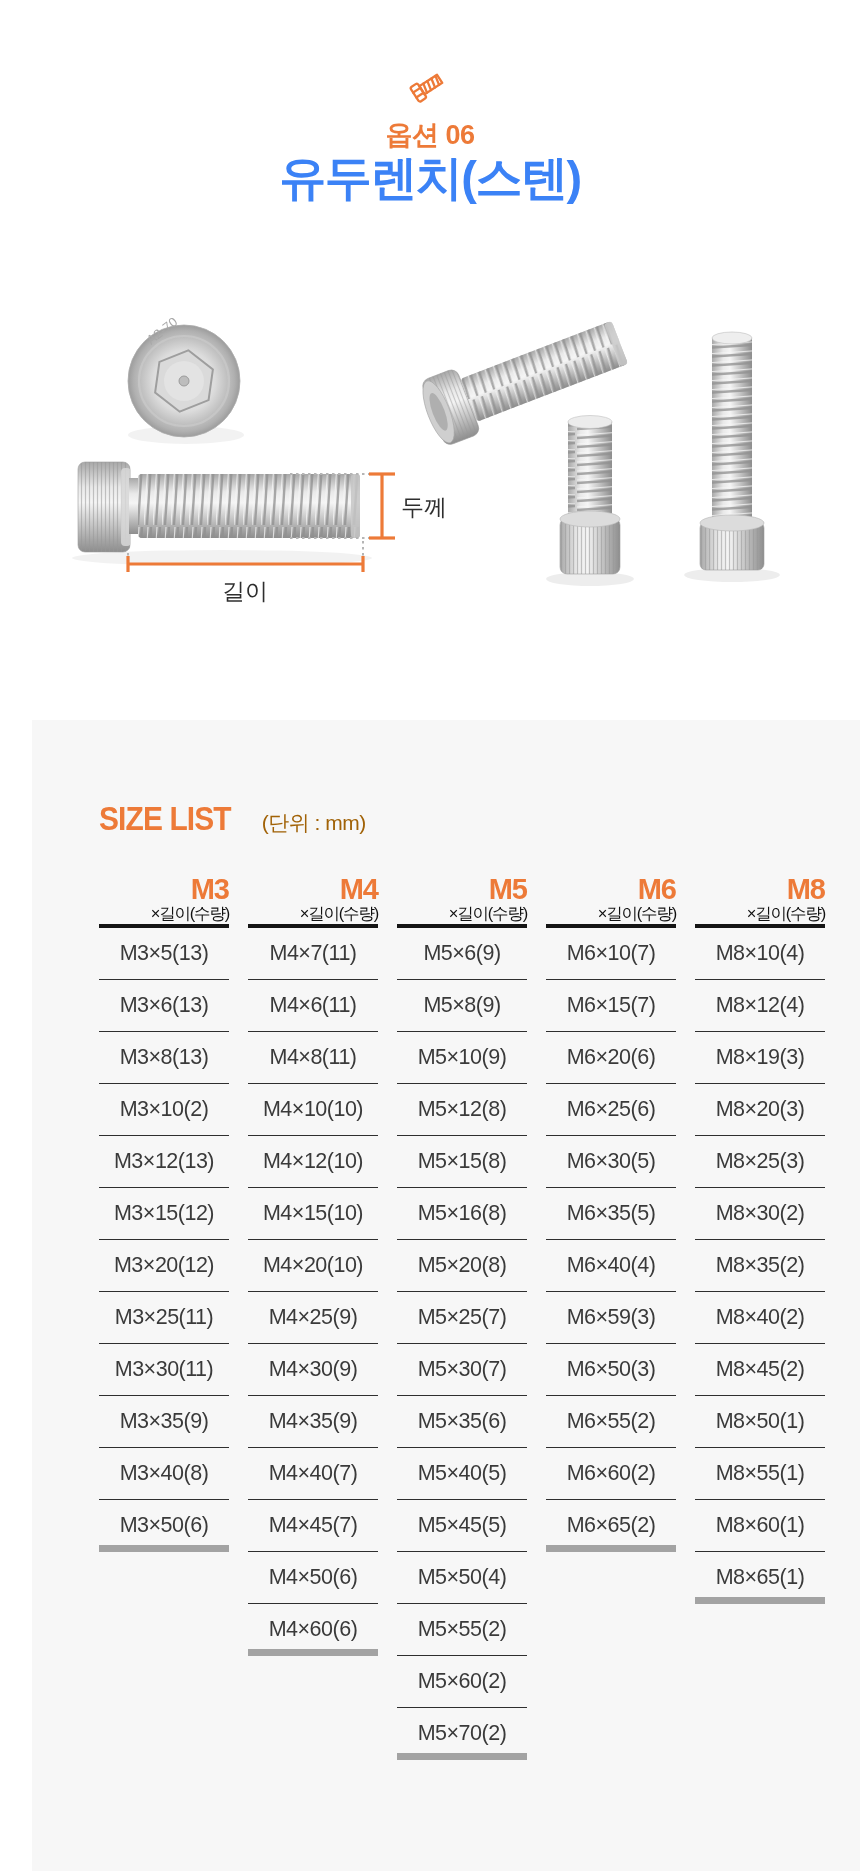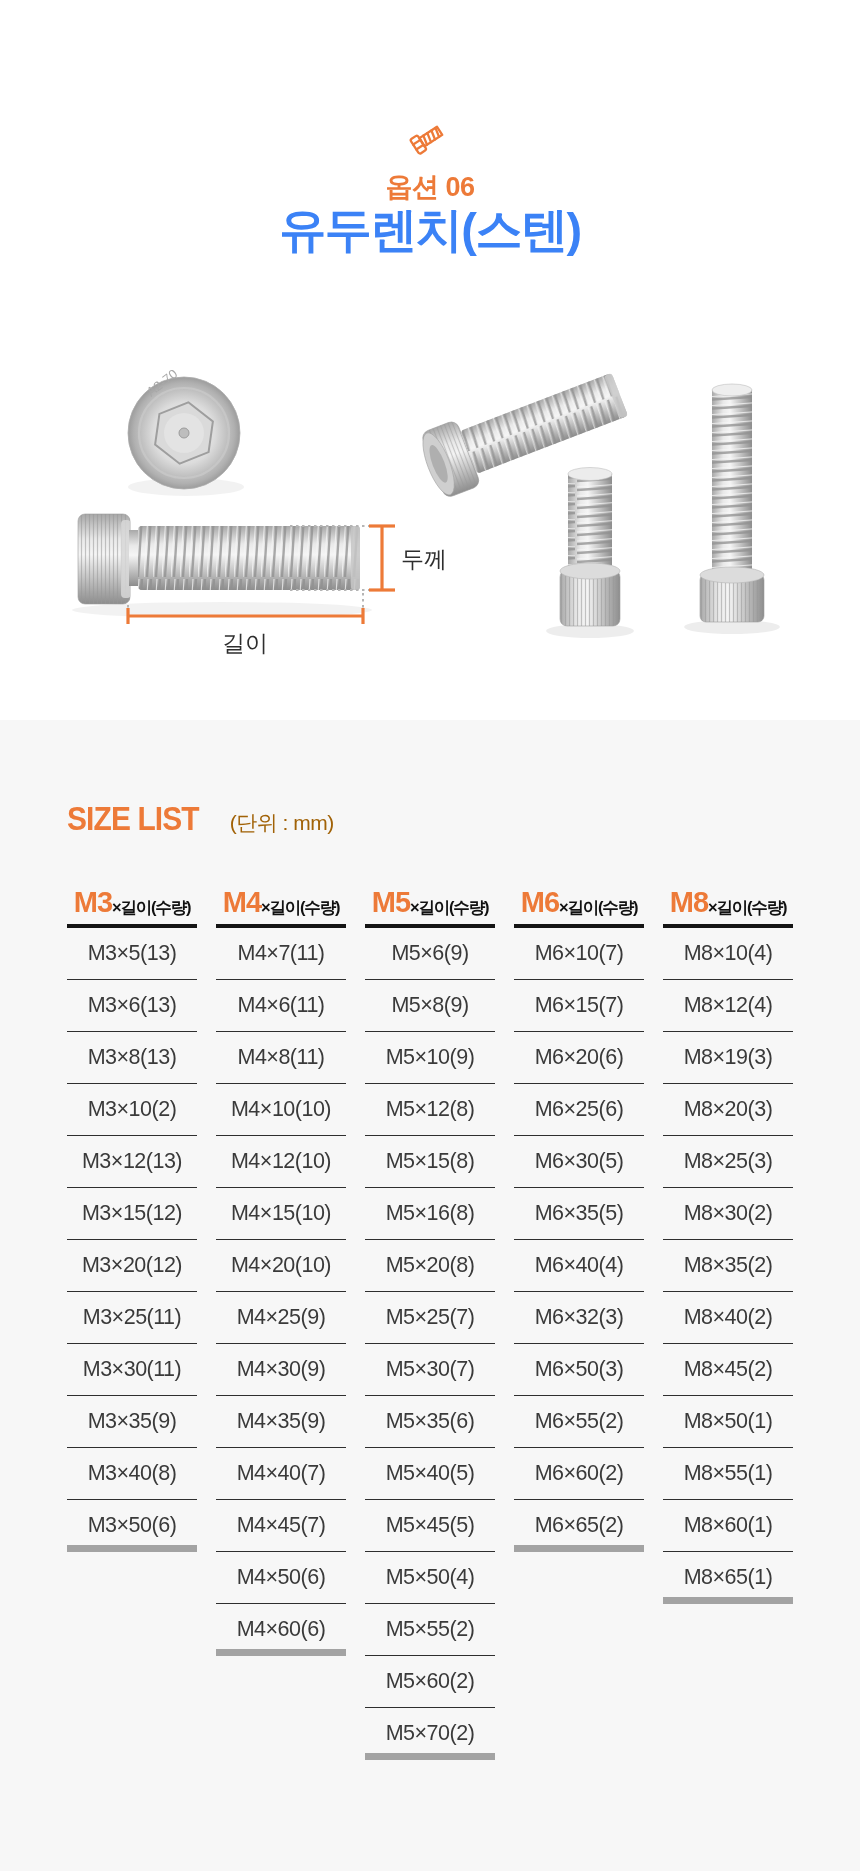--- a/index.html
+++ b/index.html
@@ -1,36 +1,36 @@
 <!DOCTYPE html>
 <html><head>
 <meta charset="utf-8">
 <style>
   * { box-sizing: border-box; }
   body { margin: 0; background: #ffffff; font-family: "Liberation Sans", "DejaVu Sans", sans-serif; }
   .page { width: 860px; position: relative; background: #fff; }
 
   
-  .hero { height: 720px; background: #fff; text-align: center; padding-top: 116px; overflow: hidden; }
+  .hero { height: 720px; background: #fff; text-align: center; padding-top: 64px; overflow: hidden; }
   .hero-icon-wrap { height: 44px; }
   .option-label { color: #ED7A38; font-size: 27px; font-weight: bold; line-height: 30px; margin-top: 12px; letter-spacing: -0.5px; }
   .page-title { font-size: 47px; font-weight: bold; color: #3b82f6; line-height: 52px; margin: 2px 0 0 0; letter-spacing: -1.5px; }
   .photo-svg { display: block; margin-top: 2px; }
 
   
-  .size-section { background: #f7f7f7; height: 1151px; padding: 80px 35px 0 67px; }
+  .size-section { background: #f7f7f7; height: 1151px; padding: 80px 35px 0 67px; margin-left: 32px; }
   .size-header { display: flex; align-items: baseline; gap: 13px; margin-bottom: 44px; height: 36px; }
   .size-title { display: inline-block; color: #ED7A38; font-size: 34px; font-weight: bold; letter-spacing: -1px; transform: scaleX(0.88); transform-origin: left bottom; line-height: 36px; }
   .unit { font-size: 21px; color: #a16207; letter-spacing: -0.5px; }
 
   .size-table { display: flex; gap: 19px; align-items: flex-start; }
   .col { width: 130px; }
-  .col-head { height: 48px; border-bottom: 4px solid #151515; display: flex; align-items: flex-end; justify-content: center; padding-bottom: 7px; white-space: nowrap; }
+  .col-head { height: 48px; border-bottom: 4px solid #151515; display: flex; align-items: flex-end; justify-content: center; padding-bottom: 7px; white-space: nowrap; flex-direction: column; }
   .col-head .size { color: #ED7A38; font-size: 29px; font-weight: bold; letter-spacing: -1px; line-height: 1; }
-  .col-head .suffix { font-size: 16.5px; font-weight: bold; color: #111; letter-spacing: -1.2px; line-height: 1.15; }
+  .col-head .suffix { font-size: 16.5px; font-weight: normal; color: #111; letter-spacing: -1.2px; line-height: 1.15; }
   .row { height: 52px; line-height: 51px; text-align: center; font-size: 21.5px; color: #3a3a3a; letter-spacing: -0.5px; border-bottom: 1px solid #2f2f2f; }
   .col .row:last-child { border-bottom: 7px solid #a3a3a3; }
 </style>
 </head>
 <body>
 
 <div class="page">
 
   <section class="hero">
 
@@ -234,21 +234,21 @@
             <span class="size">M6</span>
             <span class="suffix">×길이(수량)</span>
           </div>
           <div class="row">M6×10(7)</div>
           <div class="row">M6×15(7)</div>
           <div class="row">M6×20(6)</div>
           <div class="row">M6×25(6)</div>
           <div class="row">M6×30(5)</div>
           <div class="row">M6×35(5)</div>
           <div class="row">M6×40(4)</div>
-          <div class="row">M6×32(3)</div>
+          <div class="row">M6×59(3)</div>
           <div class="row">M6×50(3)</div>
           <div class="row">M6×55(2)</div>
           <div class="row">M6×60(2)</div>
           <div class="row">M6×65(2)</div>
         </div>
         <div class="col">
           <div class="col-head">
             <span class="size">M8</span>
             <span class="suffix">×길이(수량)</span>
           </div>

